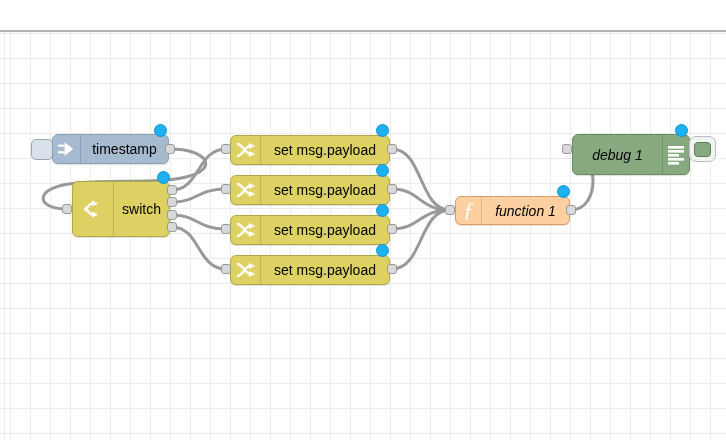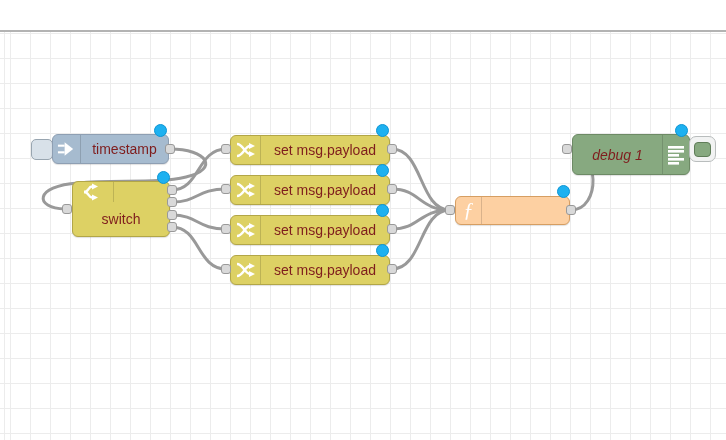--- a/index.html
+++ b/index.html
@@ -28,21 +28,21 @@
     border:1px solid;border-radius:6px;box-sizing:border-box;
     box-shadow:0 1px 1px rgba(0,0,0,0.12);
   }
   .node .icon-region{
     display:flex;align-items:center;justify-content:center;
     border-right:1px solid rgba(0,0,0,0.14);
   }
   .node .icon-region.right-side{border-right:none;border-left:1px solid rgba(0,0,0,0.14);}
   .node .label{
     flex:1;display:flex;align-items:center;justify-content:center;
-    font-size:14px;color:#7f1d1d;white-space:nowrap;overflow:hidden;
+    font-size:14px;color:#000000;white-space:nowrap;overflow:hidden;
   }
   .node .label.italic{font-style:italic;}
   .n-inject{border-color:#8e9fb3;}
   .n-switch,.n-change{border-color:#b2a647;}
   .n-function{border-color:#d69e62;}
   .n-debug{border-color:#6d8a65;}
   .fx-glyph{font-family:"Liberation Serif", serif;font-style:italic;font-size:21px;color:#fff;line-height:1;}
   
   .port{
     position:absolute;z-index:3;width:10px;height:10px;border-radius:3px;
@@ -92,21 +92,21 @@
       <path d="M1 4.5 H8" stroke="#fff" stroke-width="2.2"></path>
       <path d="M1 11.5 H8" stroke="#fff" stroke-width="2.2"></path>
       <path d="M8 1 L17 8 L8 15 Z" fill="#fff"></path>
     </svg>
   </div>
   <div class="label">timestamp</div>
 </div>
 <div class="port" style="left:165px;top:144px;"></div>
 <div class="dot" style="left: 154px; top: 124px; background-color: rgb(30, 177, 240);"></div>
 
-<div class="node n-switch" style="left: 72px; top: 181px; width: 98px; height: 56px; background-color: rgb(221, 209, 100); flex-direction: column;">
+<div class="node n-switch" style="left: 72px; top: 181px; width: 98px; height: 56px; background-color: rgb(221, 209, 100);">
   <div class="icon-region" style="width:40px;">
     <svg width="20" height="20" viewBox="0 0 20 20">
       <path d="M1 10 C6 10 5 4.5 9 4.5" stroke="#fff" stroke-width="2.4" fill="none"></path>
       <path d="M1 10 C6 10 5 15.5 9 15.5" stroke="#fff" stroke-width="2.4" fill="none"></path>
       <path d="M9 1.5 L15 4.5 L9 7.5 Z" fill="#fff"></path>
       <path d="M9 12.5 L15 15.5 L9 18.5 Z" fill="#fff"></path>
     </svg>
   </div>
   <div class="label">switch</div>
 </div>
@@ -174,20 +174,21 @@
   <div class="label">set msg.payload</div>
 </div>
 <div class="port" style="left:221px;top:264px;"></div>
 <div class="port" style="left:387px;top:264px;"></div>
 <div class="dot" style="left: 376px; top: 244px; background-color: rgb(30, 177, 240);"></div>
 
 <div class="node n-function" style="left: 455px; top: 196px; width: 115px; height: 29px; background-color: rgb(253, 208, 162);">
   <div class="icon-region" style="width:25px;">
     <span class="fx-glyph">ƒ</span>
   </div>
+  <div class="label italic">function 1</div>
 </div>
 <div class="port" style="left:445px;top:205px;"></div>
 <div class="port" style="left:566px;top:205px;"></div>
 <div class="dot" style="left: 557px; top: 185px; background-color: rgb(30, 177, 240);"></div>
 
 <div class="node n-debug" style="left: 572px; top: 134px; width: 118px; height: 41px; background-color: rgb(135, 169, 128);">
   <div class="label italic">debug 1</div>
   <div class="icon-region right-side" style="width:26px;">
     <svg width="17" height="20" viewBox="0 0 17 20">
       <rect x="0" y="1" width="16" height="2.6" fill="#fff"></rect>

